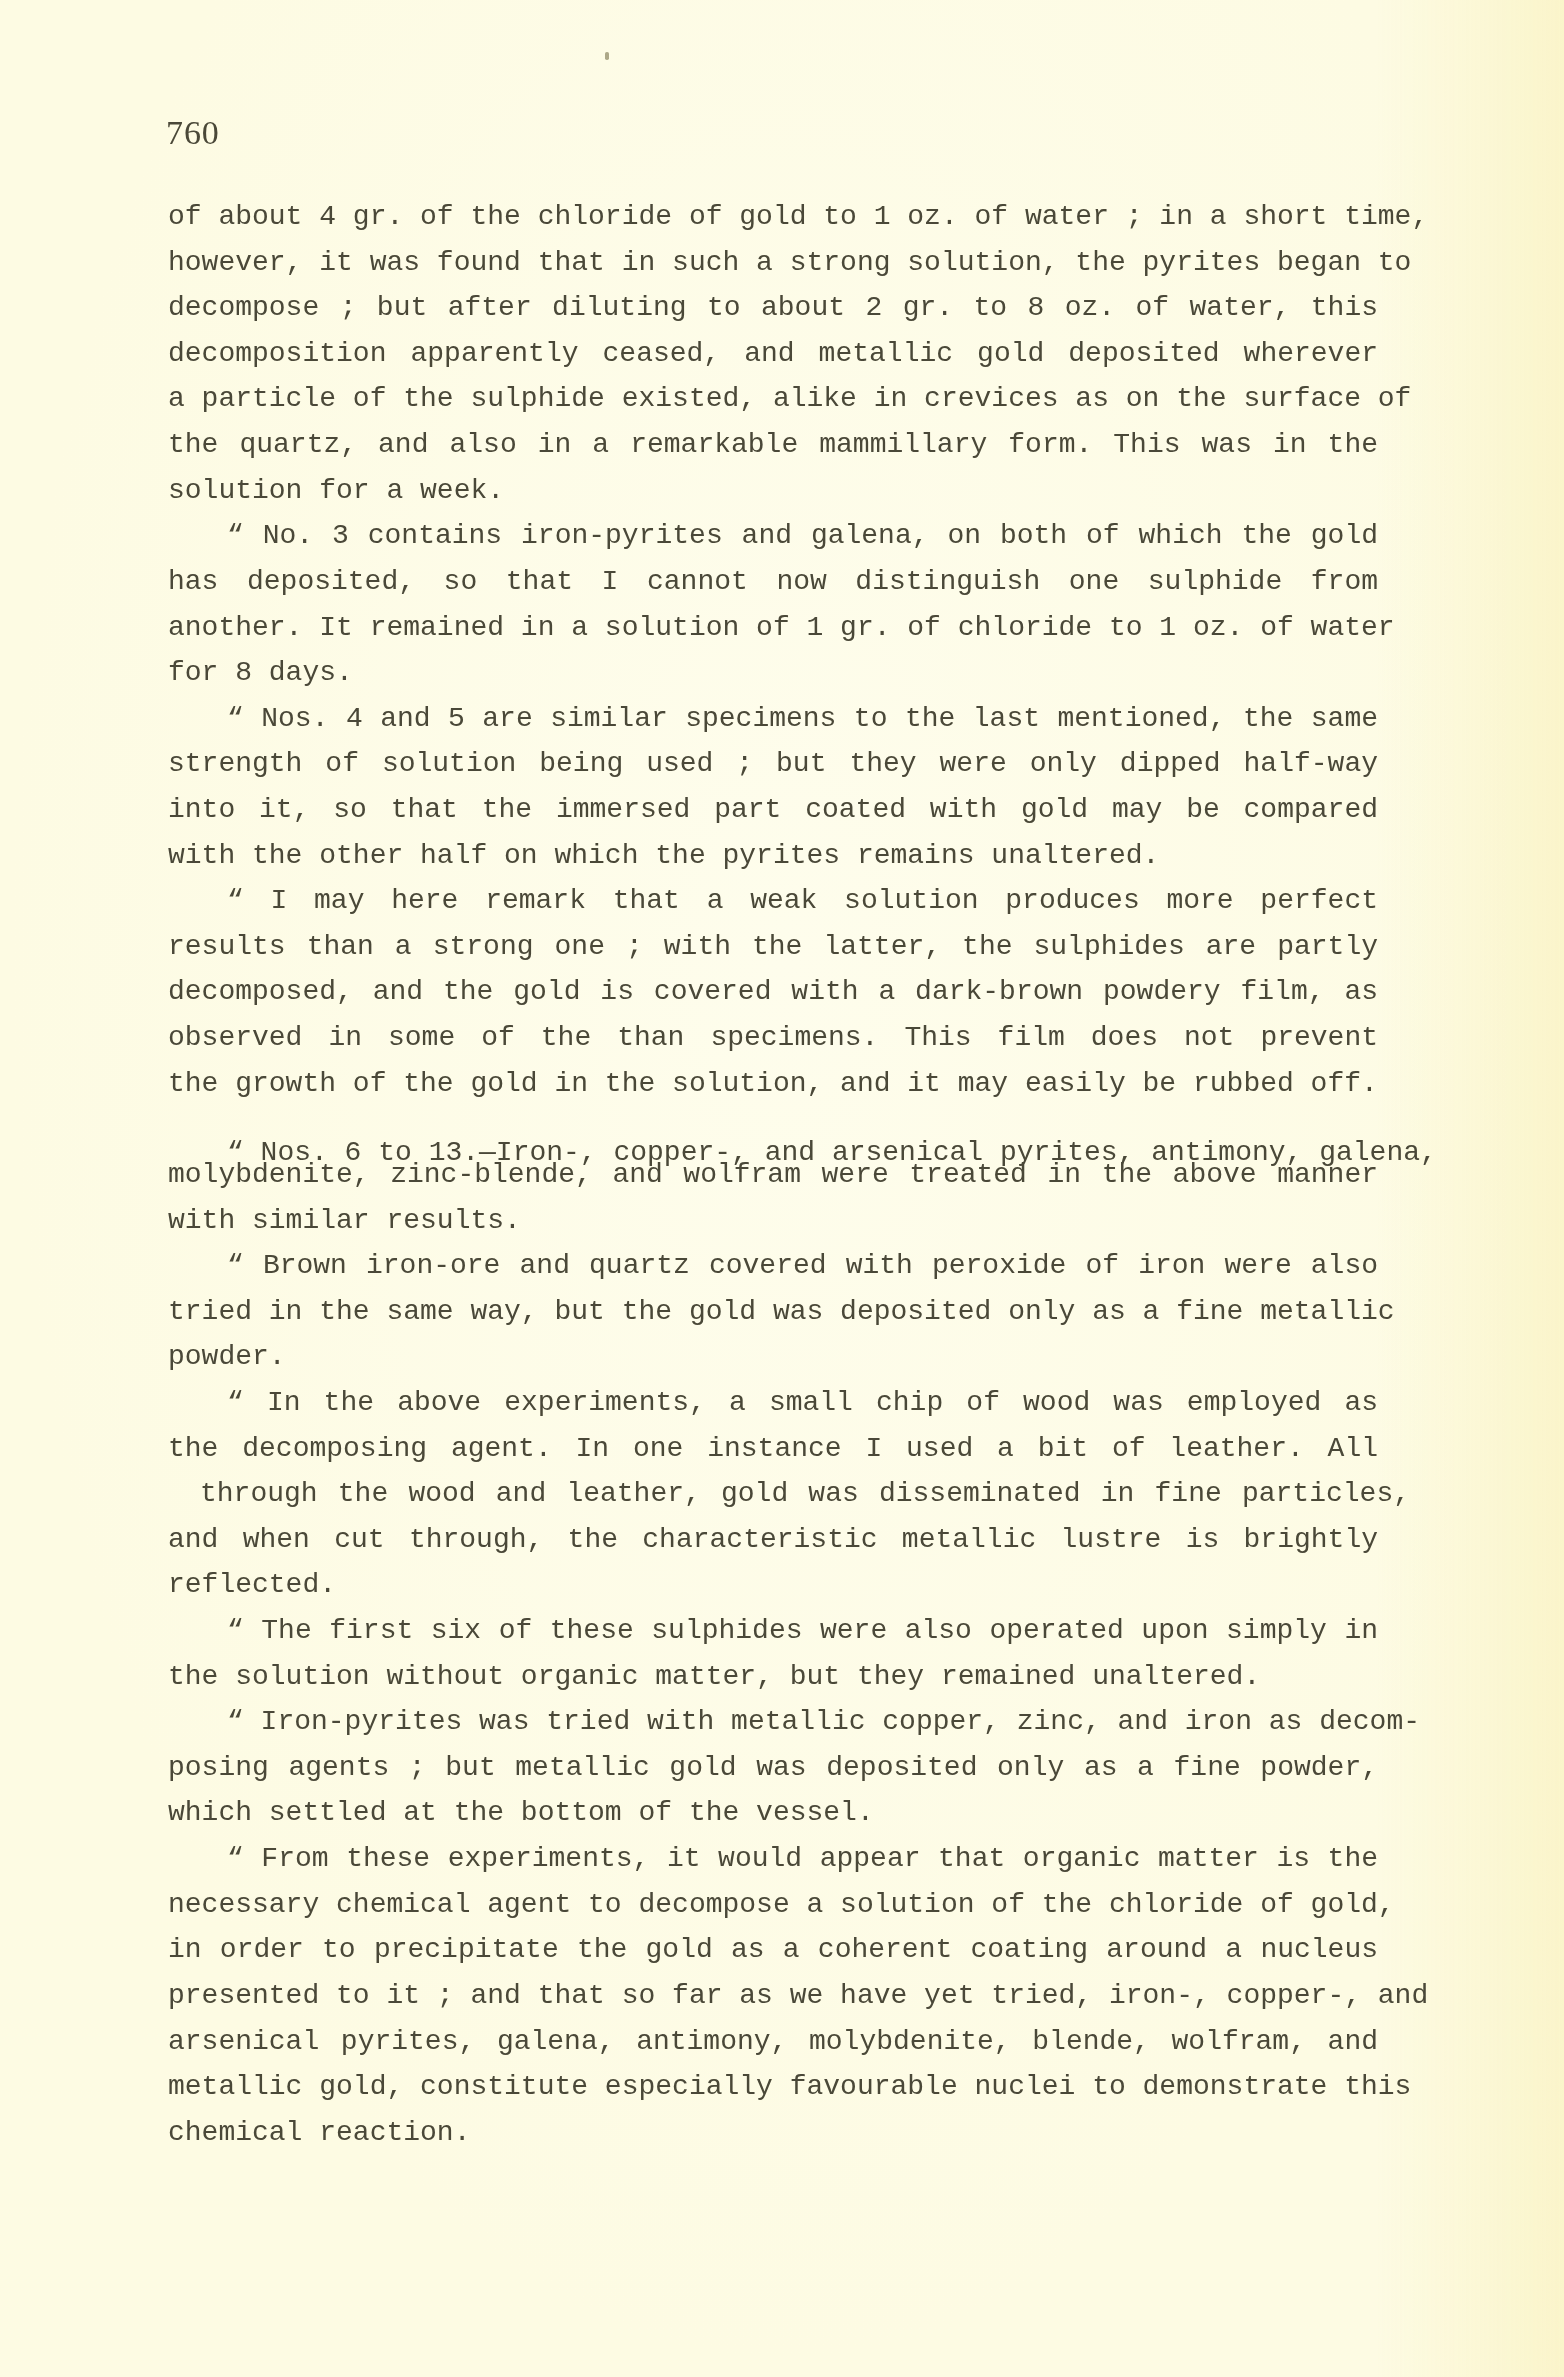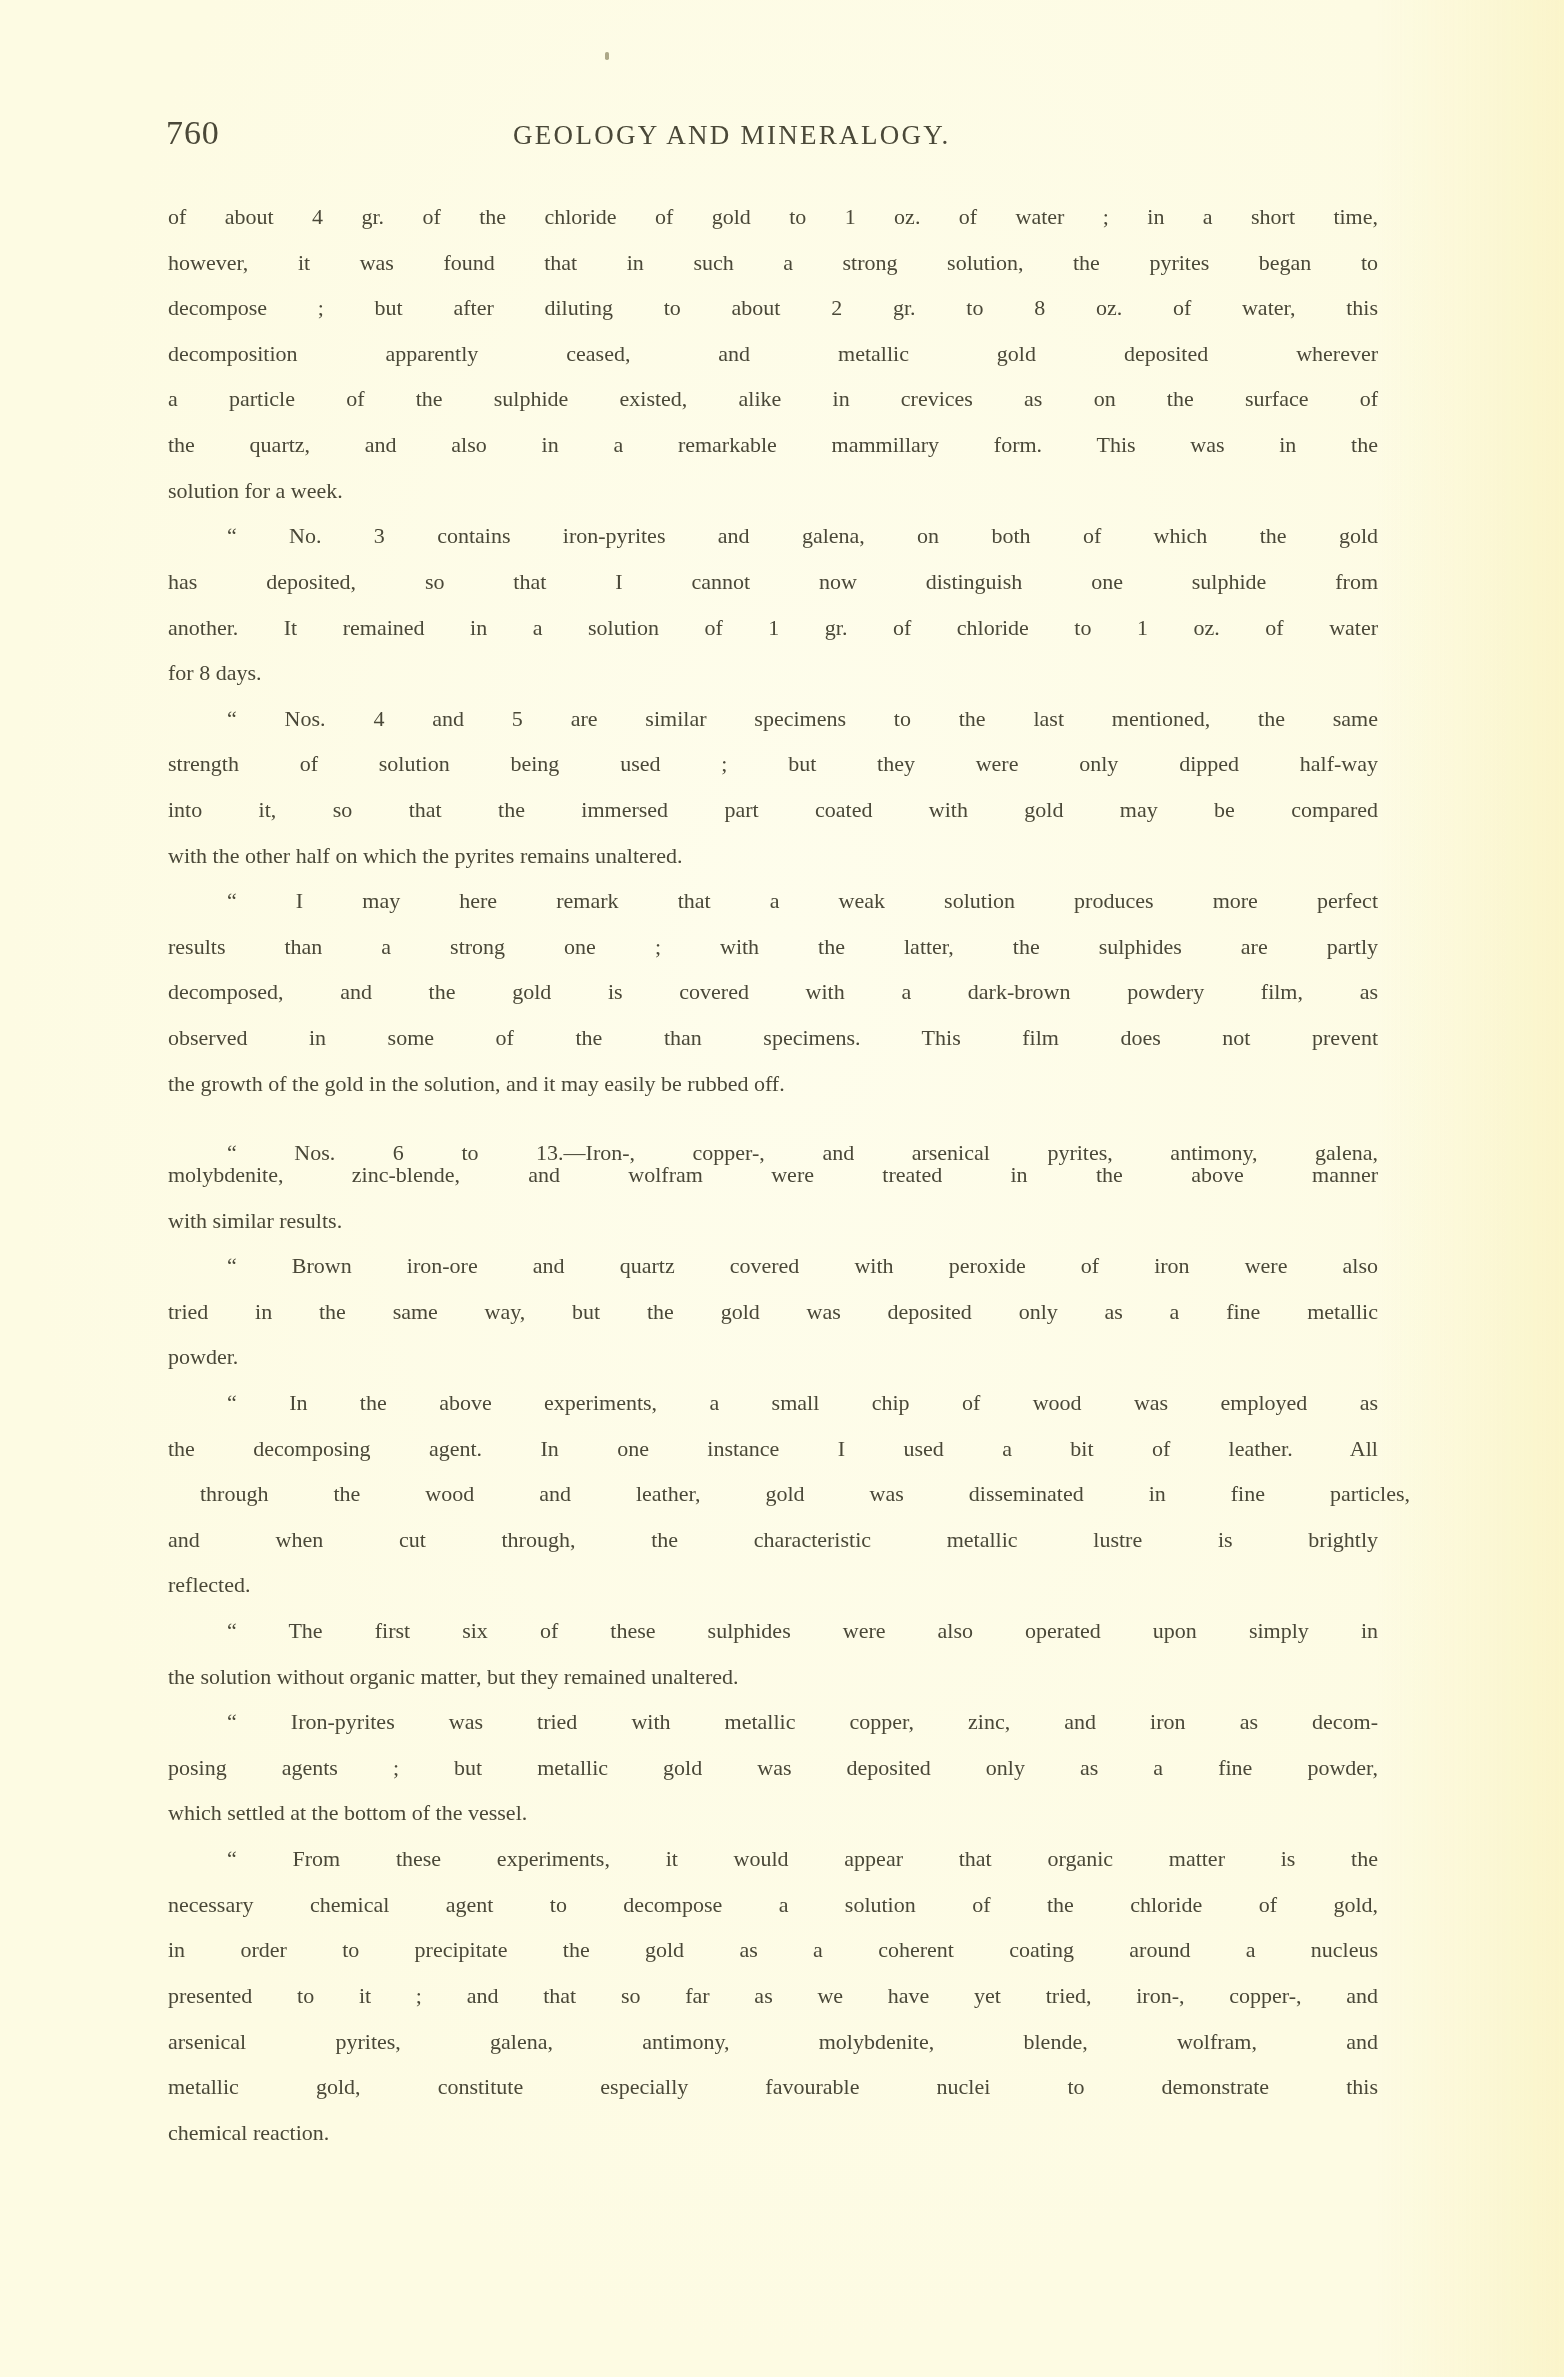--- a/index.html
+++ b/index.html
@@ -22,34 +22,33 @@
     font-size: 34px; line-height: 39px; letter-spacing: 0.9px;
   }
   .running-title {
     position: absolute; left: 513px; top: 3.6px; width: 489px;
     font-size: 27px; line-height: 36px; letter-spacing: 2.3px;
     white-space: nowrap;
   }
   .body-text { position: absolute; left: 168px; top: 194px; width: 1210px; }
   .line {
     position: absolute; left: 0; width: 1210px; height: 46px;
-    font-size: 22px; line-height: 46px; white-space: nowrap;
-    text-align: justify; text-align-last: justify;
+    font-size: 28px; line-height: 46px; white-space: nowrap;
+    text-align: justify; text-align-last: justify; font-family: Liberation Mono, monospace;
   }
   .line.last { text-align-last: left; }
   .line.indent { left: 59px; width: 1151px; }
 </style>
 </head>
 <body>
 
 <div class="speck"></div>
 
 <header class="running-head">
   <span class="page-number">760</span>
-  <span class="running-title">GEOLOGY AND MINERALOGY.</span>
 </header>
 
 <main class="body-text" id="body-text">
     <div class="line" style="top: 0px;">of about 4 gr. of the chloride of gold to 1 oz. of water ; in a short time,</div>
     <div class="line" style="top: 46px;">however, it was found that in such a strong solution, the pyrites began to</div>
     <div class="line" style="top: 91px;">decompose ; but after diluting to about 2 gr. to 8 oz. of water, this</div>
     <div class="line" style="top: 137px;">decomposition apparently ceased, and metallic gold deposited wherever</div>
     <div class="line" style="top: 182px;">a particle of the sulphide existed, alike in crevices as on the surface of</div>
     <div class="line" style="top: 228px;">the quartz, and also in a remarkable mammillary form.  This was in the</div>
     <div class="line last" style="top: 274px;">solution for a week.</div>

